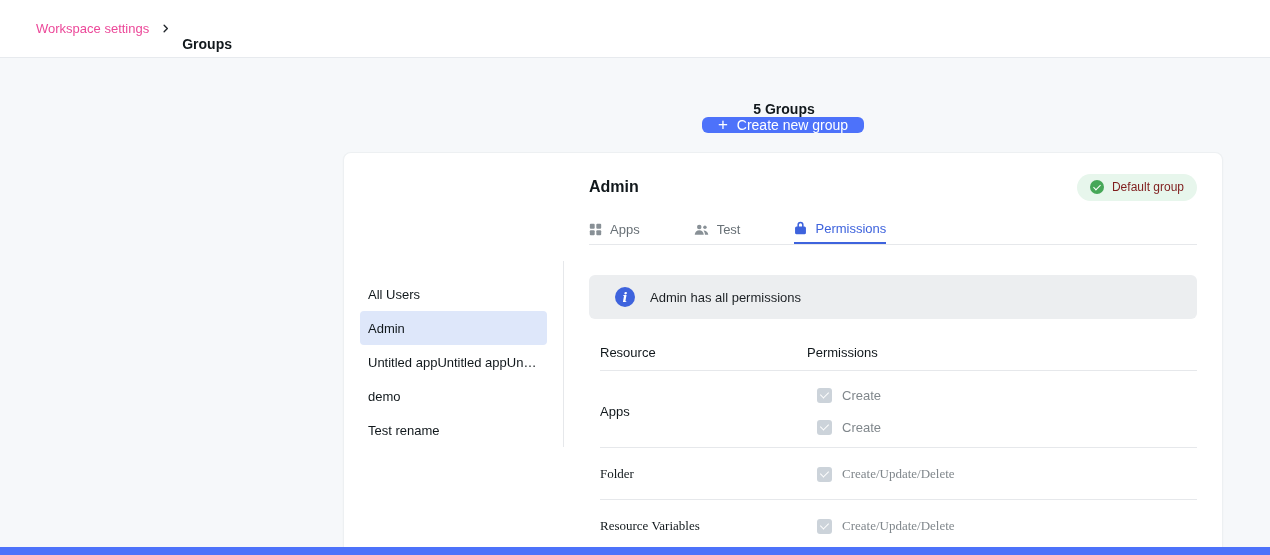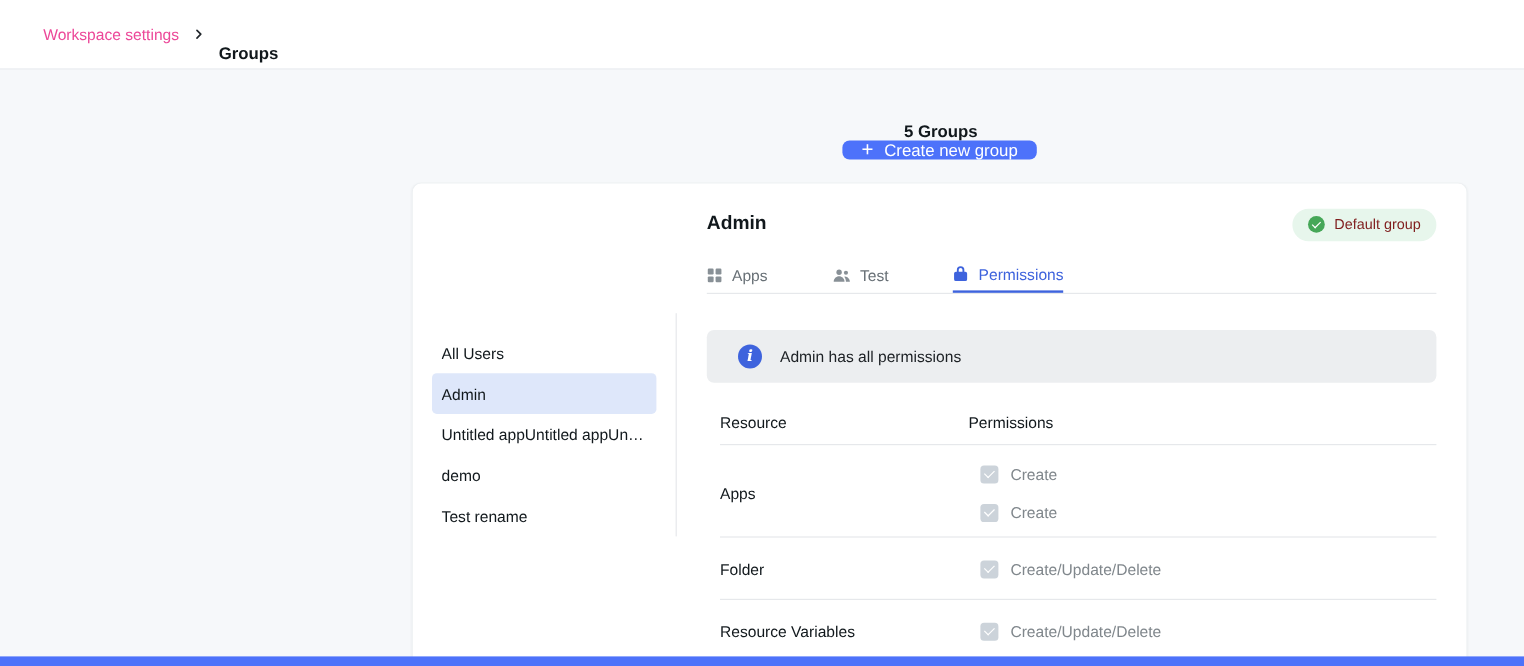--- a/index.html
+++ b/index.html
@@ -196,21 +196,21 @@
     border-bottom: 1px solid #e6e8eb;
   }
   .col-resource { width: 207px; flex: 0 0 207px; }
   .th { font-size: 13px; font-weight: 500; color: #11181c; }
   .trow {
     display: flex;
     align-items: center;
     border-bottom: 1px solid #e6e8eb;
   }
   .trow.multi { padding: 13px 0 9px 0; align-items: center; }
-  .trow.single { padding: 15px 0 14px 0; }
+  .trow.single { padding: 15px 0 14px 0; font-family: Liberation Serif, serif; }
   .resource-label { font-size: 13px; color: #11181c; }
   .perm-stack { display: flex; flex-direction: column; gap: 10px; padding-left: 10px; }
   .perm-line { display: flex; align-items: center; height: 22px; }
   .checkbox {
     width: 15px; height: 15px;
     border-radius: 3px;
     background: #ccd3da;
     position: relative;
     flex: 0 0 15px;
     cursor: default;

